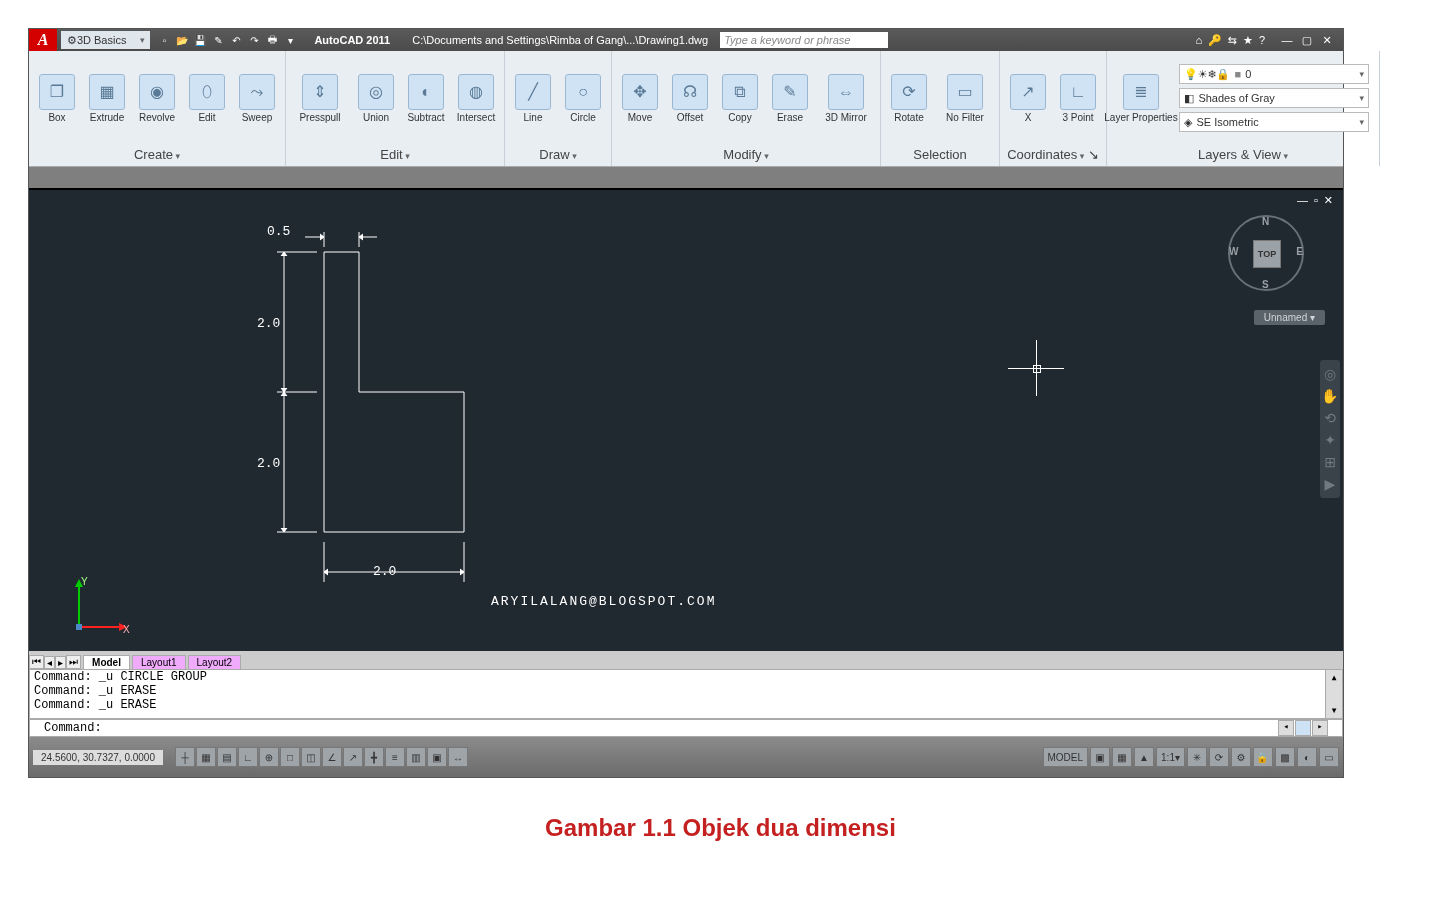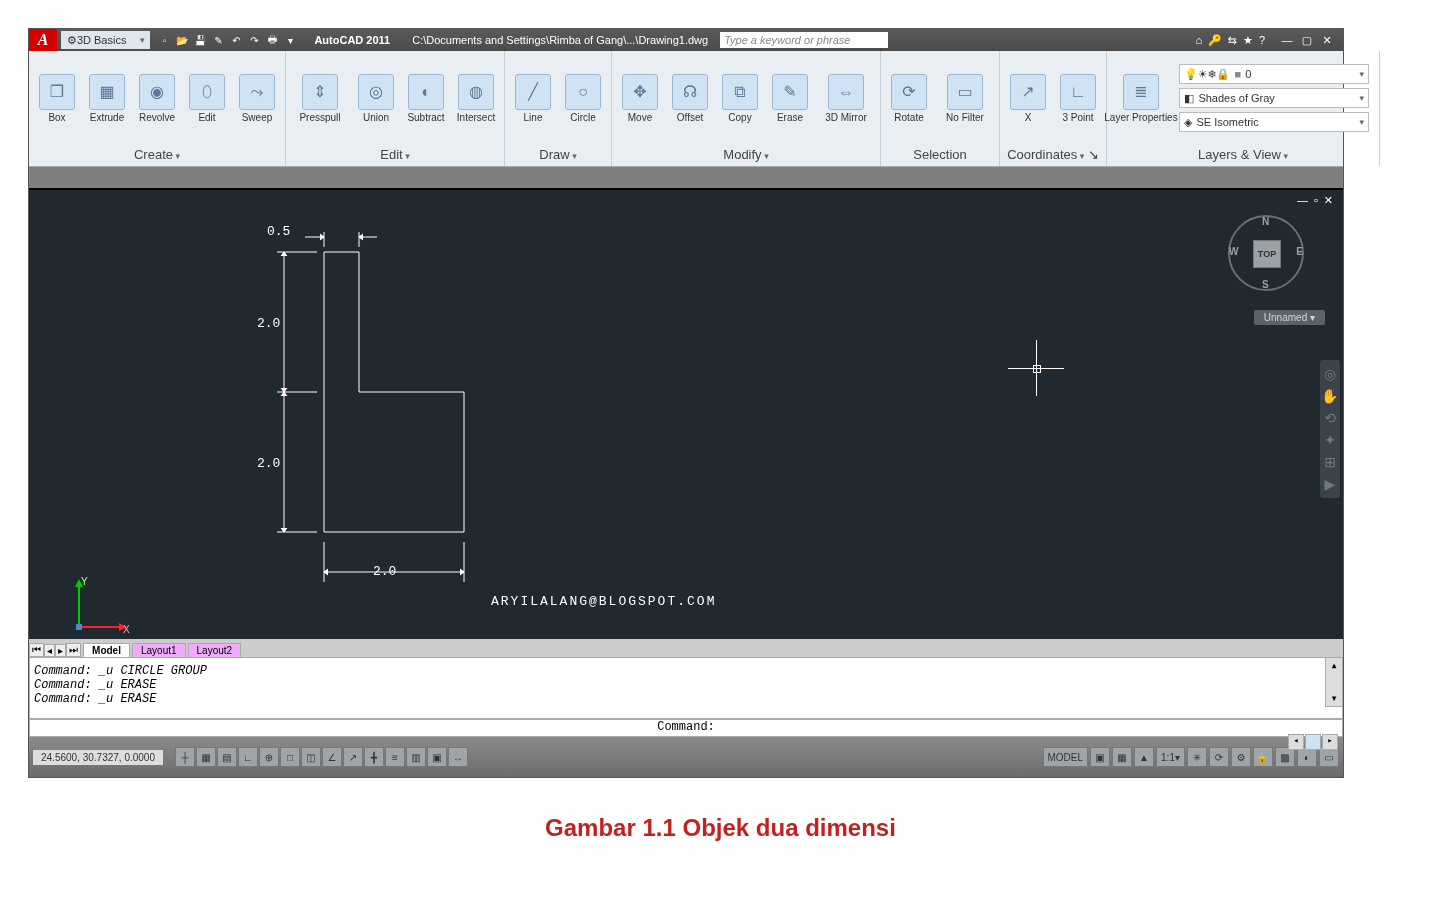--- a/index.html
+++ b/index.html
@@ -45,22 +45,22 @@
 .crosshair { position:absolute; top:150px; right:335px; }
 .crosshair .h,.crosshair .v { position:absolute; background:#fff; }
 .crosshair .h { width:56px; height:1px; top:28px; left:0; }
 .crosshair .v { height:56px; width:1px; left:28px; top:0; }
 .crosshair .b { position:absolute; width:6px; height:6px; border:1px solid #fff; top:25px; left:25px; }
 .layout-tabs { height:18px; background:#ccc; display:flex; align-items:flex-end; font-size:10px; }
 .layout-tabs .ctrl { background:#eee; padding:0 2px; border:1px solid #aaa; }
 .layout-tabs .tab { background:#f0abfc; padding:1px 8px; border:1px solid #aaa; border-bottom:none; margin-left:2px; }
 .layout-tabs .tab.active { background:#fff; font-weight:bold; }
 .cmd { background:#fff; font-family:"Courier New",monospace; font-size:12px; color:#000; }
-.cmd-hist { height:48px; border:1px solid #aaa; padding:6px 4px; overflow:hidden;font-style:italic; }
-.cmd-line { height:16px; border:1px solid #aaa; padding:0 4px; display:flex; align-items:center;flex-direction:column; }
+.cmd-hist { height:48px; border:1px solid #aaa; padding:0 4px; overflow:hidden; }
+.cmd-line { height:16px; border:1px solid #aaa; padding:0 14px; display:flex; align-items:center; }
 .statusbar { height:24px; background:linear-gradient(#8b8b8b,#6b6b6b); display:flex; align-items:center; color:#fff; font-size:10px; padding:8px 4px; }
 .statusbar .coords { background:#ddd; color:#333; padding:2px 8px; margin-right:12px; }
 .statusbar .btns { display:flex; gap:1px; }
 .statusbar .btn { width:18px; height:18px; background:#9fa4a9; border:1px solid #777; display:flex; align-items:center; justify-content:center; color:#333; font-size:10px; }
 .statusbar .right { margin-left:auto; display:flex; align-items:center; gap:2px; }
 .caption { margin-top:36px; text-align:center; font-family:Verdana,Arial,sans-serif; font-weight:bold; font-size:24px; color:#c42020; }
 .bottom-stack { position:absolute; left:0; right:0; bottom:0; }
 </style>
 </head>
 <body>

